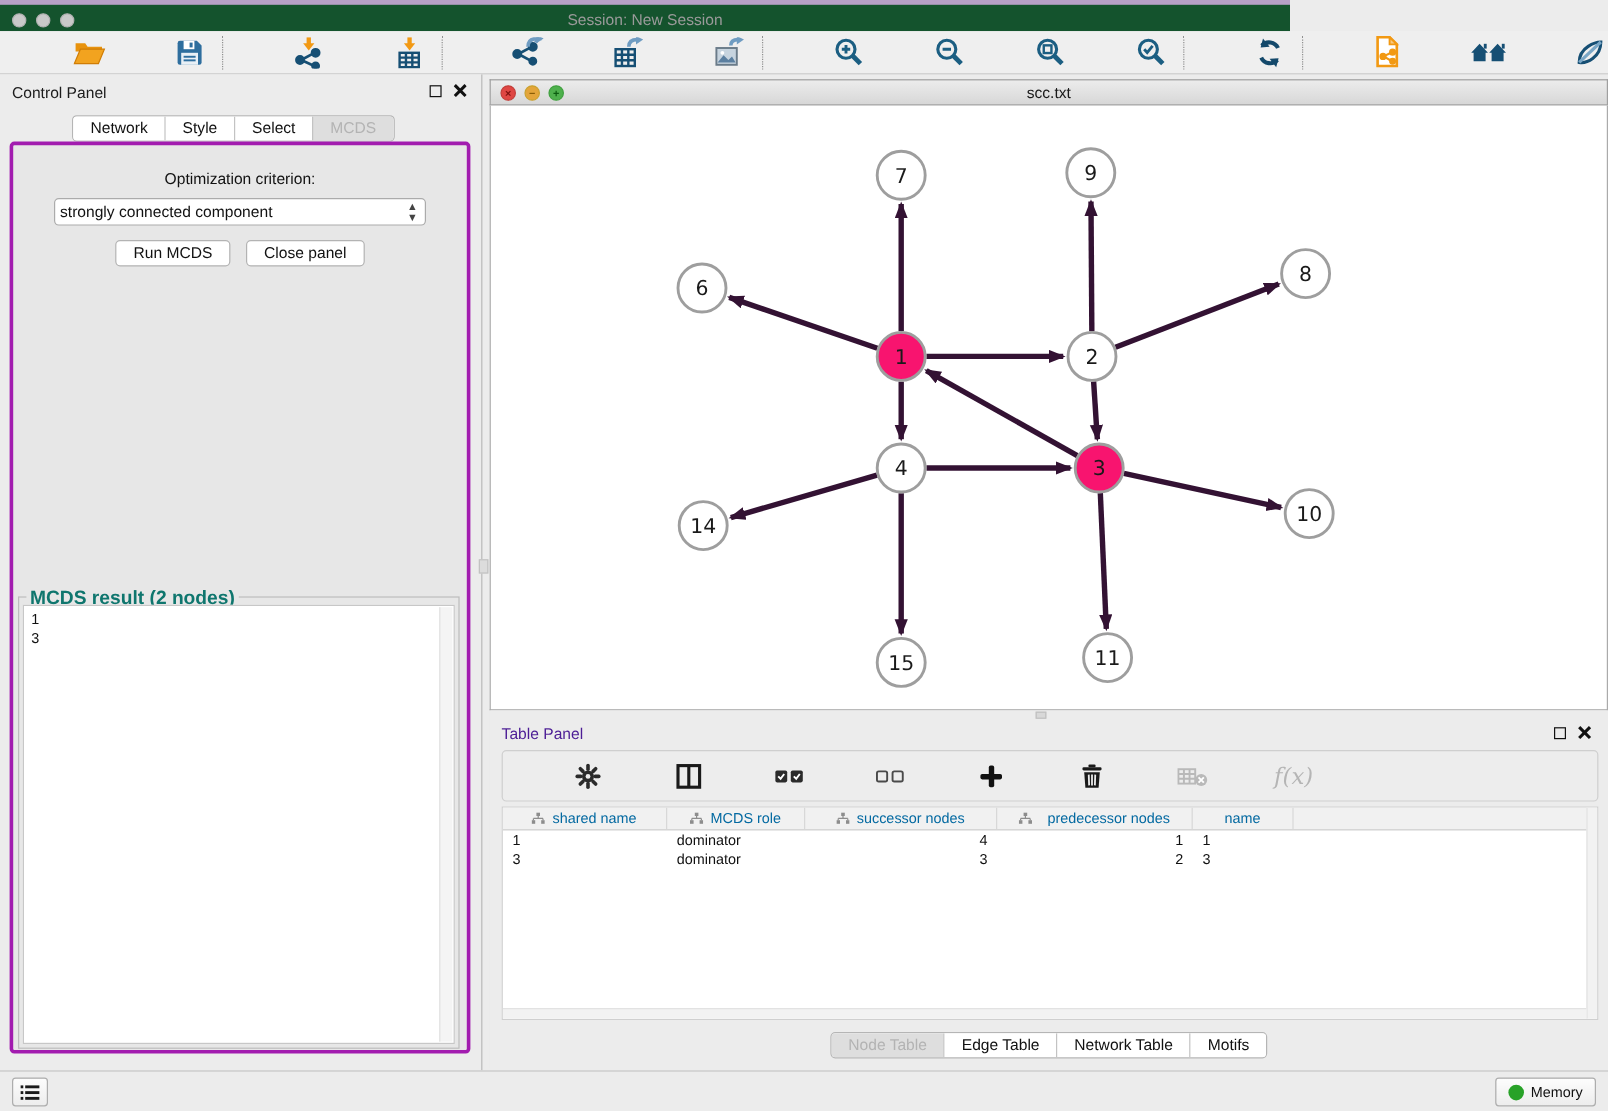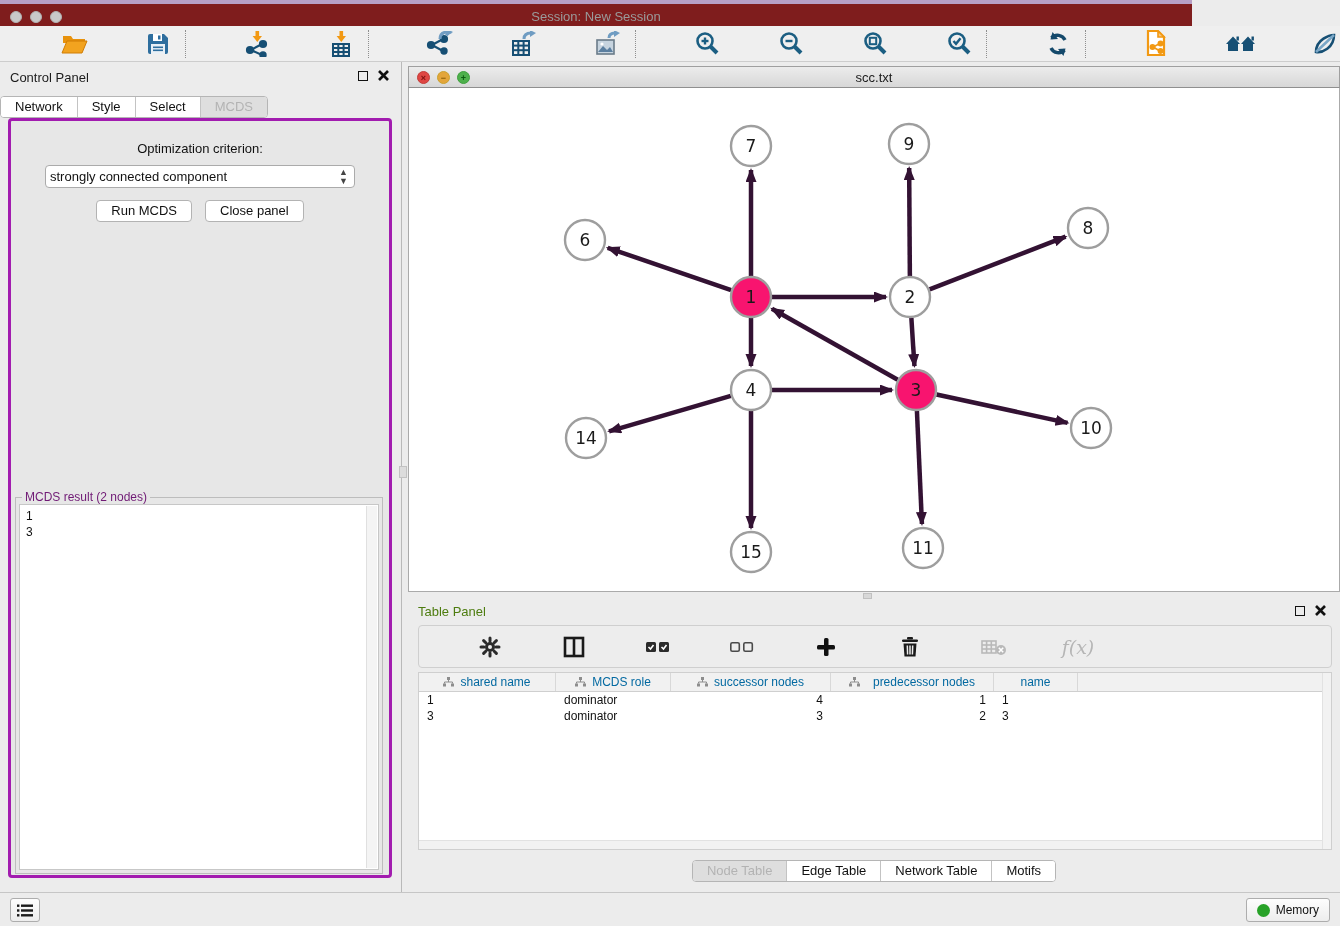--- a/index.html
+++ b/index.html
@@ -1,50 +1,50 @@
 <!DOCTYPE html>
 <html><head>
 <meta charset="utf-8">
 <style>
   * { margin:0; padding:0; box-sizing:border-box; }
   html,body { width:1340px; height:926px; font-family:"Liberation Sans",sans-serif; background:#ececec; overflow:hidden; }
   .app { position:relative; width:1340px; height:926px; background:#ececec; }
 
   
-  .titlebar { position:absolute; left:0; top:0; width:1192px; height:26px; background:#7f1d1d; border-top:4px solid #b7a0c6; }
+  .titlebar { position:absolute; left:0; top:0; width:1075px; height:26px; background:#14532d; border-top:4px solid #b7a0c6; }
   .traffic { position:absolute; left:10px; top:7px; display:flex; gap:8px; }
   .traffic .dot { width:12px; height:12px; border-radius:50%; background:#c9c9c9; border:1px solid #b2b2b2; }
   .win-title { position:absolute; left:0; right:0; top:5px; text-align:center; font-size:13px; color:#9a9a9a; }
 
   
   .toolbar { position:absolute; left:0; top:26px; width:1340px; height:36px; background:#efefef; border-bottom:1px solid #cdcdcd; display:flex; align-items:center; padding:0 10px; }
   .tbtn { width:40px; height:30px; display:flex; align-items:center; justify-content:center; flex:0 0 auto;margin-left:44px; }
   .vsep { width:1px; height:28px; border-left:1px dotted #8f8f8f; margin:0 7px; flex:0 0 auto; }
   .searchbox { margin-left:auto; width:290px; height:23px; background:#fff; border:1px solid #b9b9b9; border-radius:12px; display:flex; align-items:center; padding-left:7px; }
   .searchbox input { border:none; outline:none; flex:1; height:18px; font-size:12px; background:transparent; }
 
   
   .control-panel { position:absolute; left:0; top:62px; width:402px; height:830px; background:#ececec; border-right:1px solid #b9b9b9; }
   .panel-header { position:relative; height:30px; }
   .panel-header .ptitle { position:absolute; left:10px; top:8px; font-size:13px; color:#1c1c1c; }
   .panel-icons { position:absolute; right:12px; top:8px; display:flex; gap:10px; align-items:center; }
   .float-ic { width:10px; height:10px; border:1.6px solid #111; background:transparent; }
-  .tabs-row { position:absolute; left:0; right:12px; top:34px; display:flex; justify-content:flex-start; }
+  .tabs-row { position:absolute; left:0; right:12px; top:34px; display:flex; justify-content:center; }
   .seg { display:flex; border:1px solid #b5b5b5; border-radius:4px; overflow:hidden; background:#fff; }
   .seg .tab { padding:2px 14px; font-size:13px; color:#111; background:#fff; border-left:1px solid #c3c3c3; line-height:16px; }
   .seg .tab:first-child { border-left:none; }
   .seg .tab.sel { background:#dedede; color:#b3b3b3; }
   .cp-body { position:absolute; left:8px; right:9px; top:56px; height:760px; background:#e7e7e7; border:3px solid #a21caf; border-radius:4px; }
   .opt-label { margin-top:20px; text-align:center; font-size:13px; color:#111; }
   .combo { position:relative; margin:9px auto 0; width:310px; height:23px; background:#fff; border:1px solid #ababab; border-radius:4px; font-size:13px; line-height:21px; padding-left:4px; color:#111; }
   .combo .stepper { position:absolute; right:6px; top:2px; font-size:9px; color:#444; line-height:9px; text-align:center; }
   .btn-row { margin-top:12px; display:flex; justify-content:center; gap:13px; }
   .pbtn { height:22px; padding:0 14px; background:#fff; border:1px solid #b3b3b3; border-radius:4px; font-size:13px; color:#111; line-height:20px; }
   .fieldset { position:absolute; left:4px; right:6px; top:376px; height:377px; border:1px solid #bdbdbd; }
-  .fieldset .legend { position:absolute; left:6px; top:-8px; background:#e7e7e7; padding:0 3px; font-size:12px; color:#701a75; }
+  .fieldset .legend { position:absolute; left:6px; top:-8px; background:#e7e7e7; padding:0 3px; font-size:16px; color:#0f766e;font-weight:bold; }
   .resultbox { position:absolute; left:3px; right:3px; top:6px; bottom:3px; background:#fff; border:1px solid #c7c7c7; font-size:12px; color:#111; padding:3px 0 0 6px; }
   .resultbox .line { line-height:16px; }
   .res-scroll { position:absolute; right:1px; top:1px; bottom:1px; width:11px; background:#f4f4f4; border-left:1px solid #e0e0e0; }
 
   
   .net-window { position:absolute; left:408px; top:66px; width:932px; height:526px; }
   .net-titlebar { position:relative; height:22px; background:linear-gradient(#ececec,#d7d7d7); border:1px solid #9f9f9f; border-bottom:1px solid #8f8f8f; }
   .net-title { text-align:center; font-size:13px; color:#1a1a1a; line-height:21px; }
   .net-lights { position:absolute; left:8px; top:4px; display:flex; gap:7px; }
   .light { width:13px; height:13px; border-radius:50%; display:flex; align-items:center; justify-content:center; font-size:9px; font-weight:bold; }
@@ -54,21 +54,21 @@
   .net-canvas { position:relative; width:932px; height:504px; background:#fff; border:1px solid #aaa; border-top:none; }
 
   
   .vsplit-handle { position:absolute; left:399px; top:466px; width:8px; height:12px; background:#dcdcdc; border:1px solid #c2c2c2; }
   .hsplit { position:absolute; left:408px; top:592px; width:932px; height:8px; background:#ececec; }
   .hsplit .grip { position:absolute; left:455px; top:1px; width:9px; height:6px; background:#d8d8d8; border:1px solid #c0c0c0; }
 
   
   .table-panel { position:absolute; left:408px; top:600px; width:932px; height:290px; background:#ececec; }
   .tp-header { position:relative; height:24px; }
-  .tp-header .ptitle { position:absolute; left:10px; top:4px; font-size:13px; color:#4d7c0f; }
+  .tp-header .ptitle { position:absolute; left:10px; top:4px; font-size:13px; color:#4c1d95; }
   .tp-header .panel-icons { right:14px; top:5px; }
   .tp-toolbar { position:absolute; left:10px; right:8px; top:25px; height:43px; background:#ededed; border:1px solid #cfcfcf; border-radius:4px; display:flex; align-items:center; padding-left:10px; gap:6px; }
   .tp-toolbar .tbtn { width:34px; }
   .fx { font-family:"DejaVu Serif",serif; font-style:italic; font-size:19px; color:#b5b5b5; }
   .grid-table { position:absolute; left:10px; right:8px; top:72px; bottom:40px; background:#fff; border:1px solid #cfcfcf; overflow:hidden; }
   .thead { display:flex; height:19px; background:#f1f1f1; border-bottom:1px solid #cfcfcf; }
   .th { display:flex; align-items:center; justify-content:center; gap:6px; font-size:12px; color:#0369a1; border-right:1px solid #d8d8d8; height:100%; }
   .th .hicon { flex:0 0 auto; }
   .trow { display:flex; height:16px; }
   .td { font-size:12px; color:#111; line-height:16px; padding:0 8px; overflow:hidden; white-space:nowrap; }

